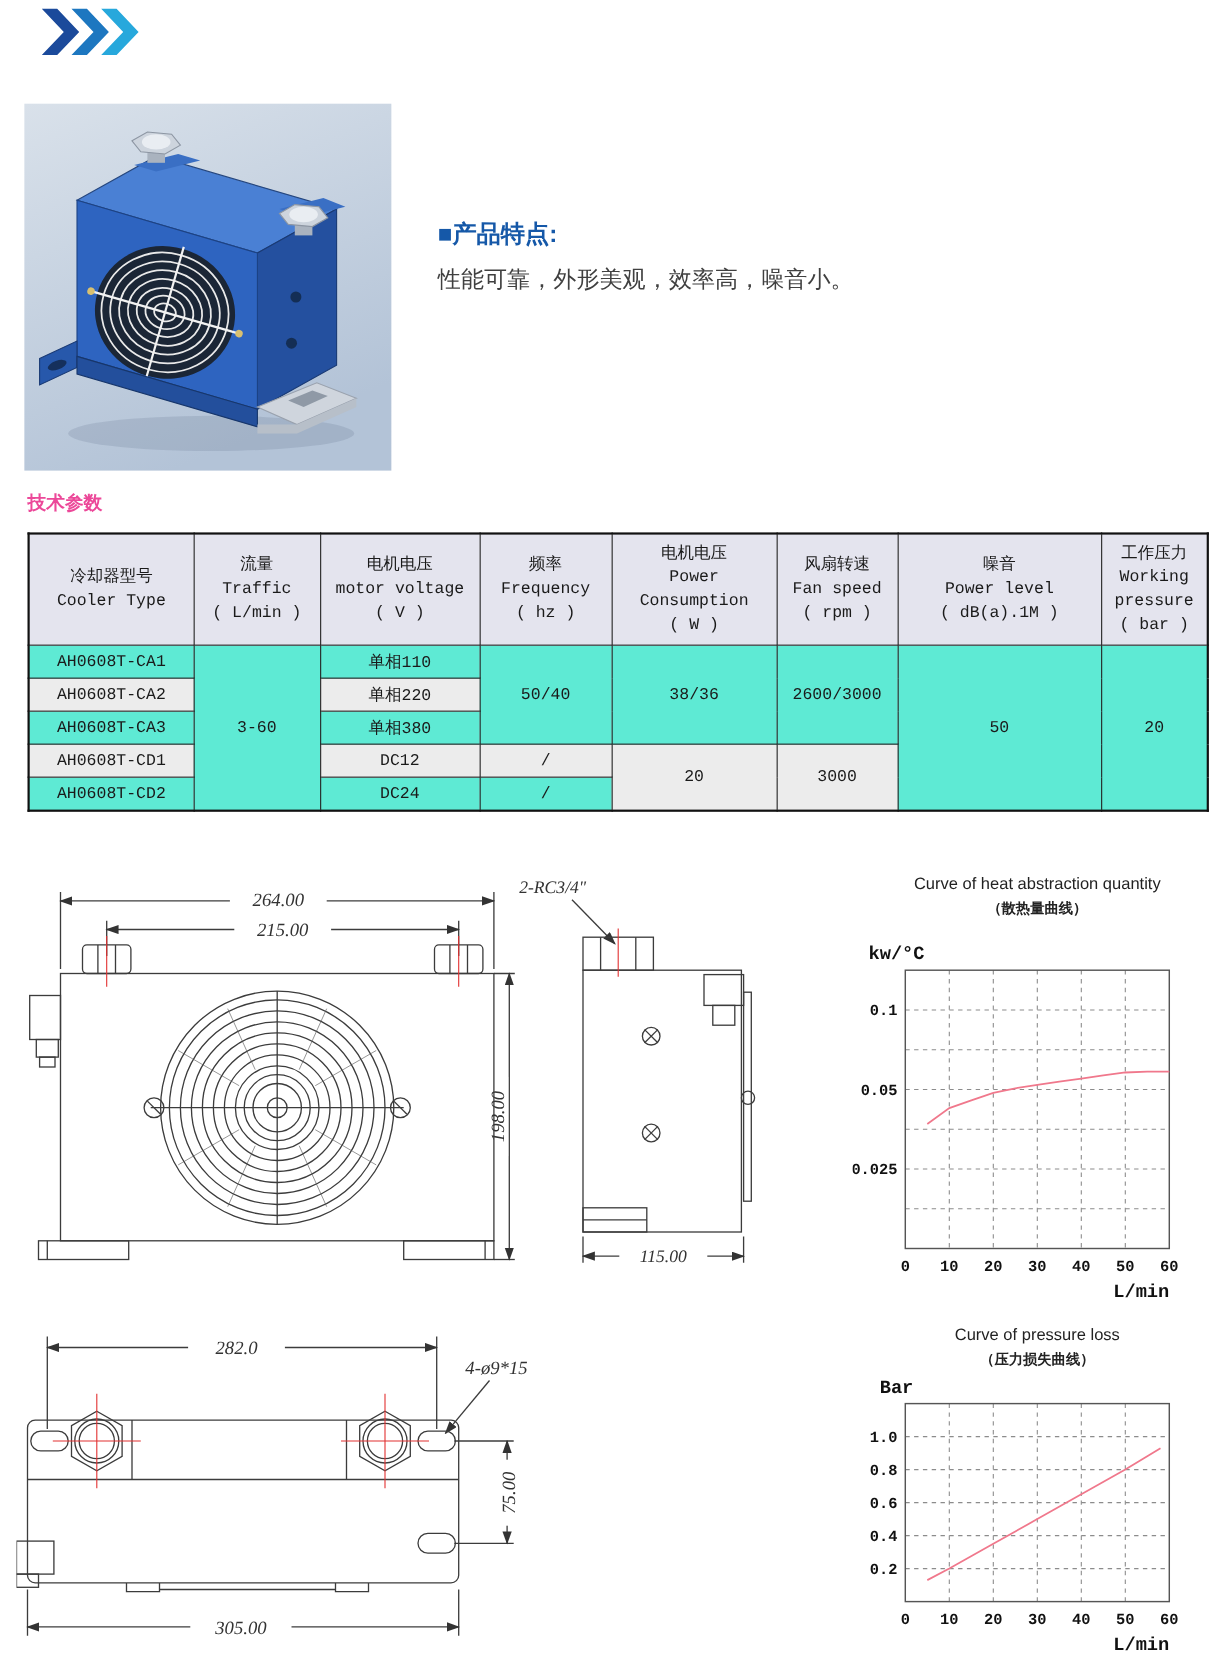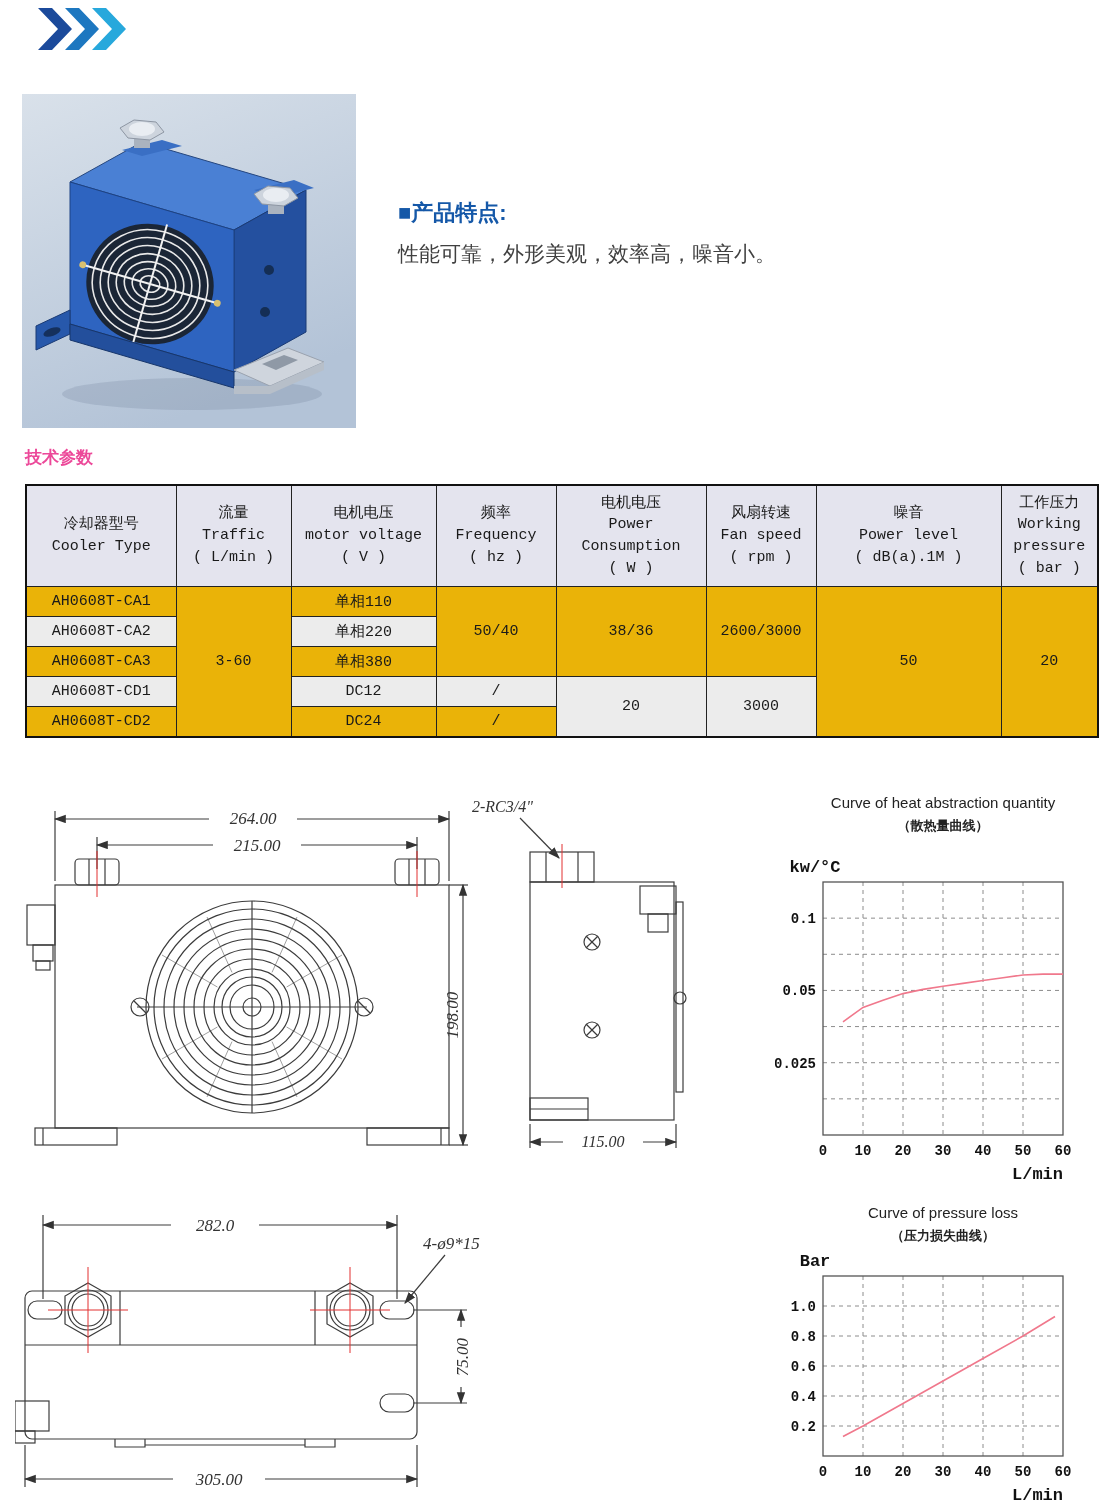--- a/index.html
+++ b/index.html
@@ -16,21 +16,21 @@
   .features{position:absolute;left:398px;top:198px;width:600px;}
   .feat-h{font-size:22px;font-weight:bold;color:#1558a8;margin:0 0 12px 0;}
   .feat-b{font-size:21px;color:#404040;margin:0 0 20px 0;font-family:Liberation Serif, serif;}
   
   .spec-title{position:absolute;left:25px;top:446px;font-size:17px;font-weight:bold;color:#ec4899;}
   table.spec{position:absolute;left:25px;top:484px;width:1072px;border-collapse:collapse;
              table-layout:fixed;font-family:"Liberation Mono","DejaVu Sans Mono",monospace;}
   table.spec th,table.spec td{border:1px solid #222;text-align:center;vertical-align:middle;}
   table.spec{border:2px solid #111;}
   table.spec th{background:#e4e4ee;font-weight:normal;font-size:15px;height:96px;line-height:1.45;padding:2px;}
-  table.spec td{font-size:15px;height:29px;padding:0 2px;background:#eab308;}
+  table.spec td{font-size:15px;height:29px;padding:0 2px;background:#5eead4;}
   table.spec td.alt{background:#ececec;}
   
   svg text.dim{font:italic 17px "Liberation Serif",serif;fill:#333;}
   svg text.dims{font:italic 16px "Liberation Serif",serif;fill:#333;}
   svg .ln{stroke:#3c3c3c;stroke-width:1.2;fill:none;}
   svg .thin{stroke:#555;stroke-width:0.8;fill:none;}
   svg .red{stroke:#e23030;stroke-width:1;fill:none;}
   .dw-front{position:absolute;left:25px;top:793px;}
   .dw-side{position:absolute;left:462px;top:790px;}
   .dw-bottom{position:absolute;left:15px;top:1203px;}

